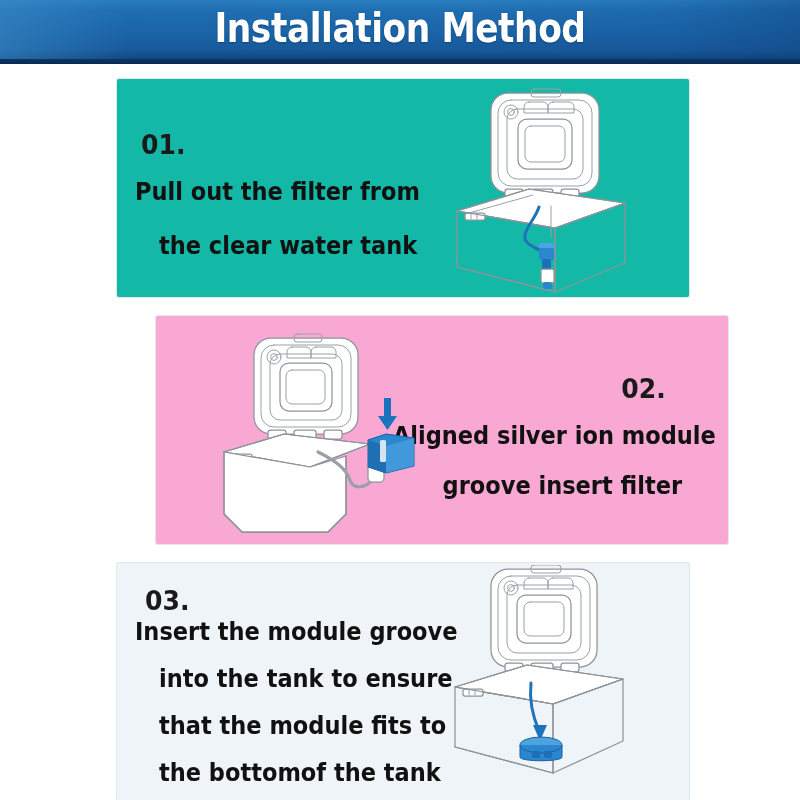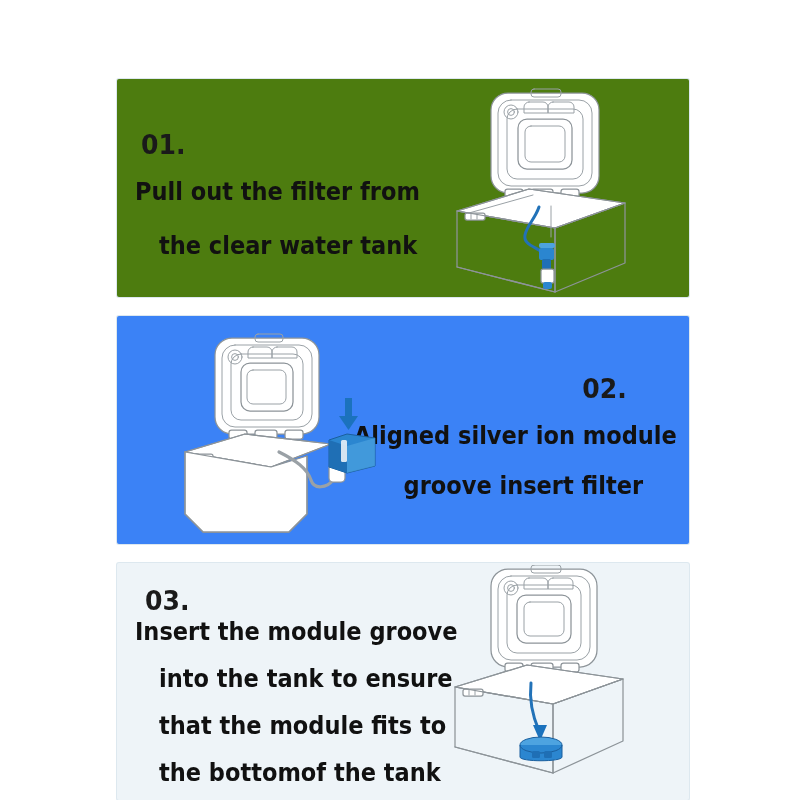--- a/index.html
+++ b/index.html
@@ -81,22 +81,22 @@
   
   .panel {
     position: absolute;
     left: 117px;
     width: 572px;
     background: #eff5f8;
     border-radius: 2px;
     box-shadow: 0 0 0 1px rgba(215,228,236,0.85);
     overflow: hidden;
   }
-  .panel.p1 { top: 79px;  height: 218px; background: #4d7c0f; }
-  .panel.p2 { top: 316px; height: 228px; background: #3b82f6; }
+  .panel.p1 { top: 79px;  height: 218px; background: #14b8a6; }
+  .panel.p2 { top: 316px; height: 228px; background: #f9a8d4; margin-left: 39px; }
   .panel.p3 { top: 563px; height: 237px; background: #eef4f8; text-align: center; }
 
   .panel-inner {
     position: relative;
     width: 100%;
     height: 100%;
   }
 
   
   .txt {
@@ -152,20 +152,23 @@
   .blu-d  { fill: #1f6fb5; }
   .blu-m  { fill: #2b86d0; }
   .blu-l  { fill: #4da3e0; }
   .arr    { fill: #1b72bd; }
 </style>
 </head>
 <body>
 
 <div id="page">
 
+  <div class="header">
+    <div class="header-title">Installation Method</div>
+  </div>
 
   <div class="panel p1">
     <div class="panel-inner">
 
       <div class="txt step-num s1-num">01.</div>
       <div class="txt step-line s1-l1">Pull out the filter from</div>
       <div class="txt step-line s1-l2">the clear water tank</div>
 
       <svg class="illo illo-1" viewBox="0 0 230 212">
 

